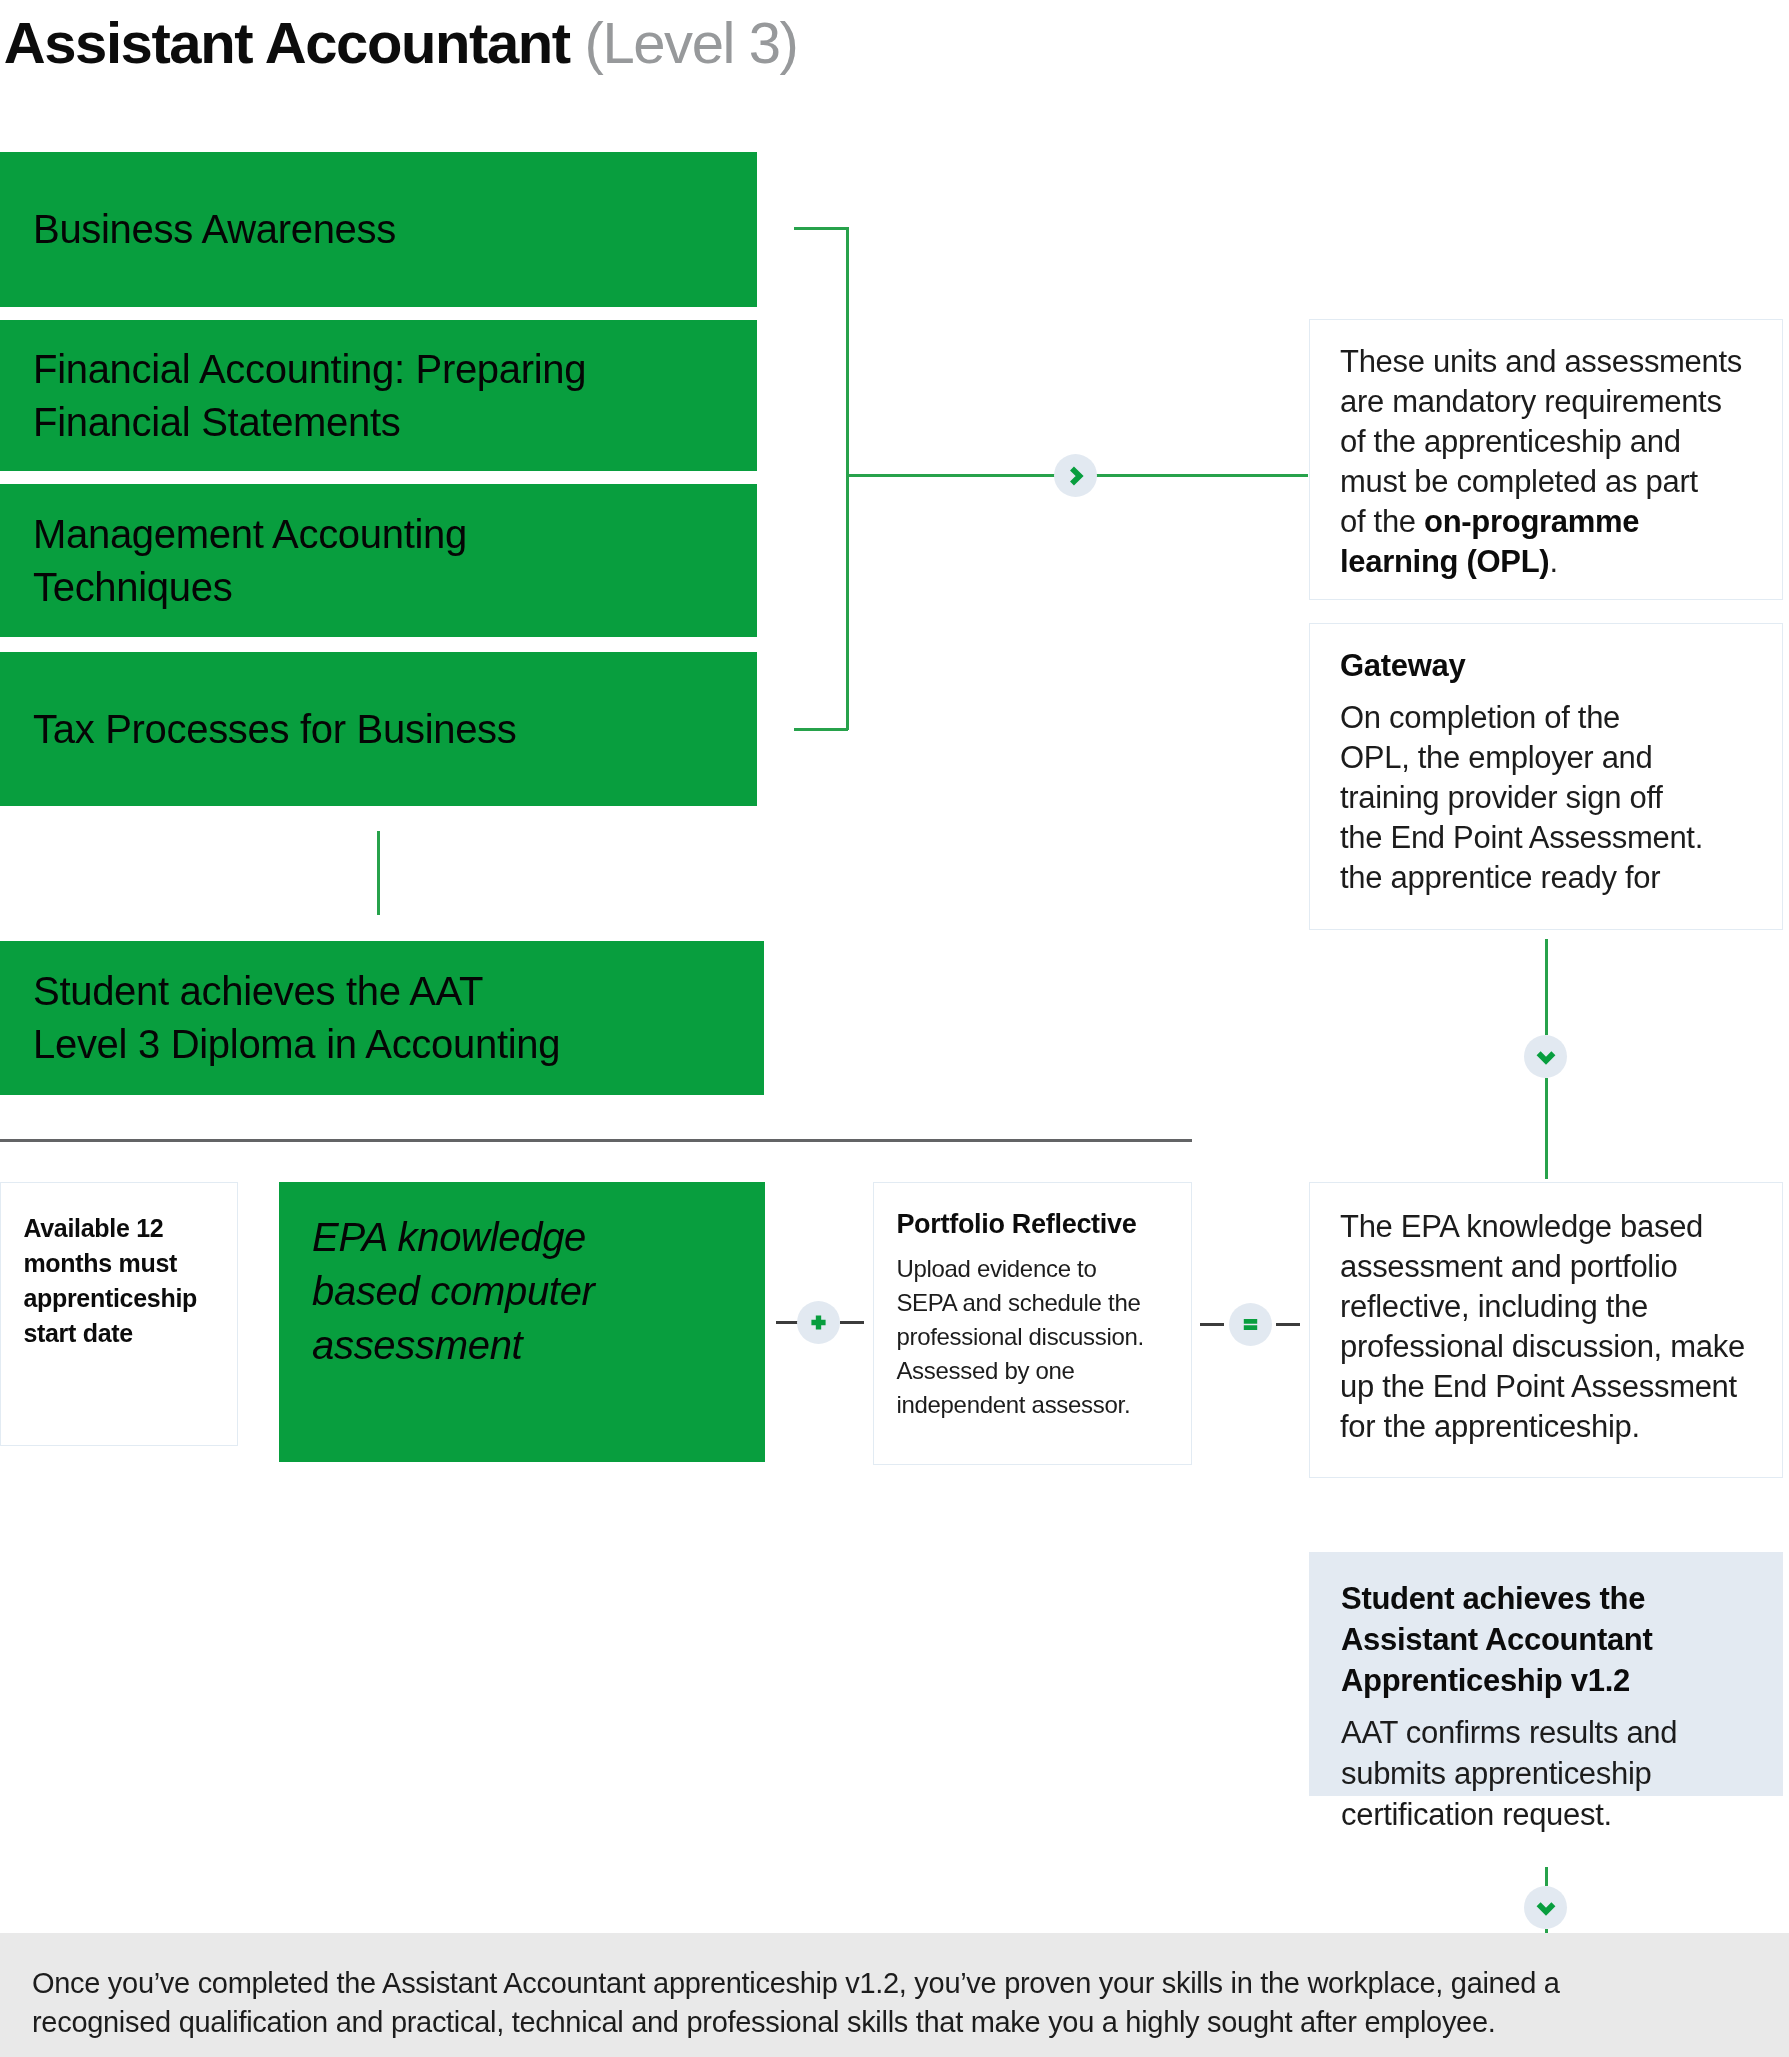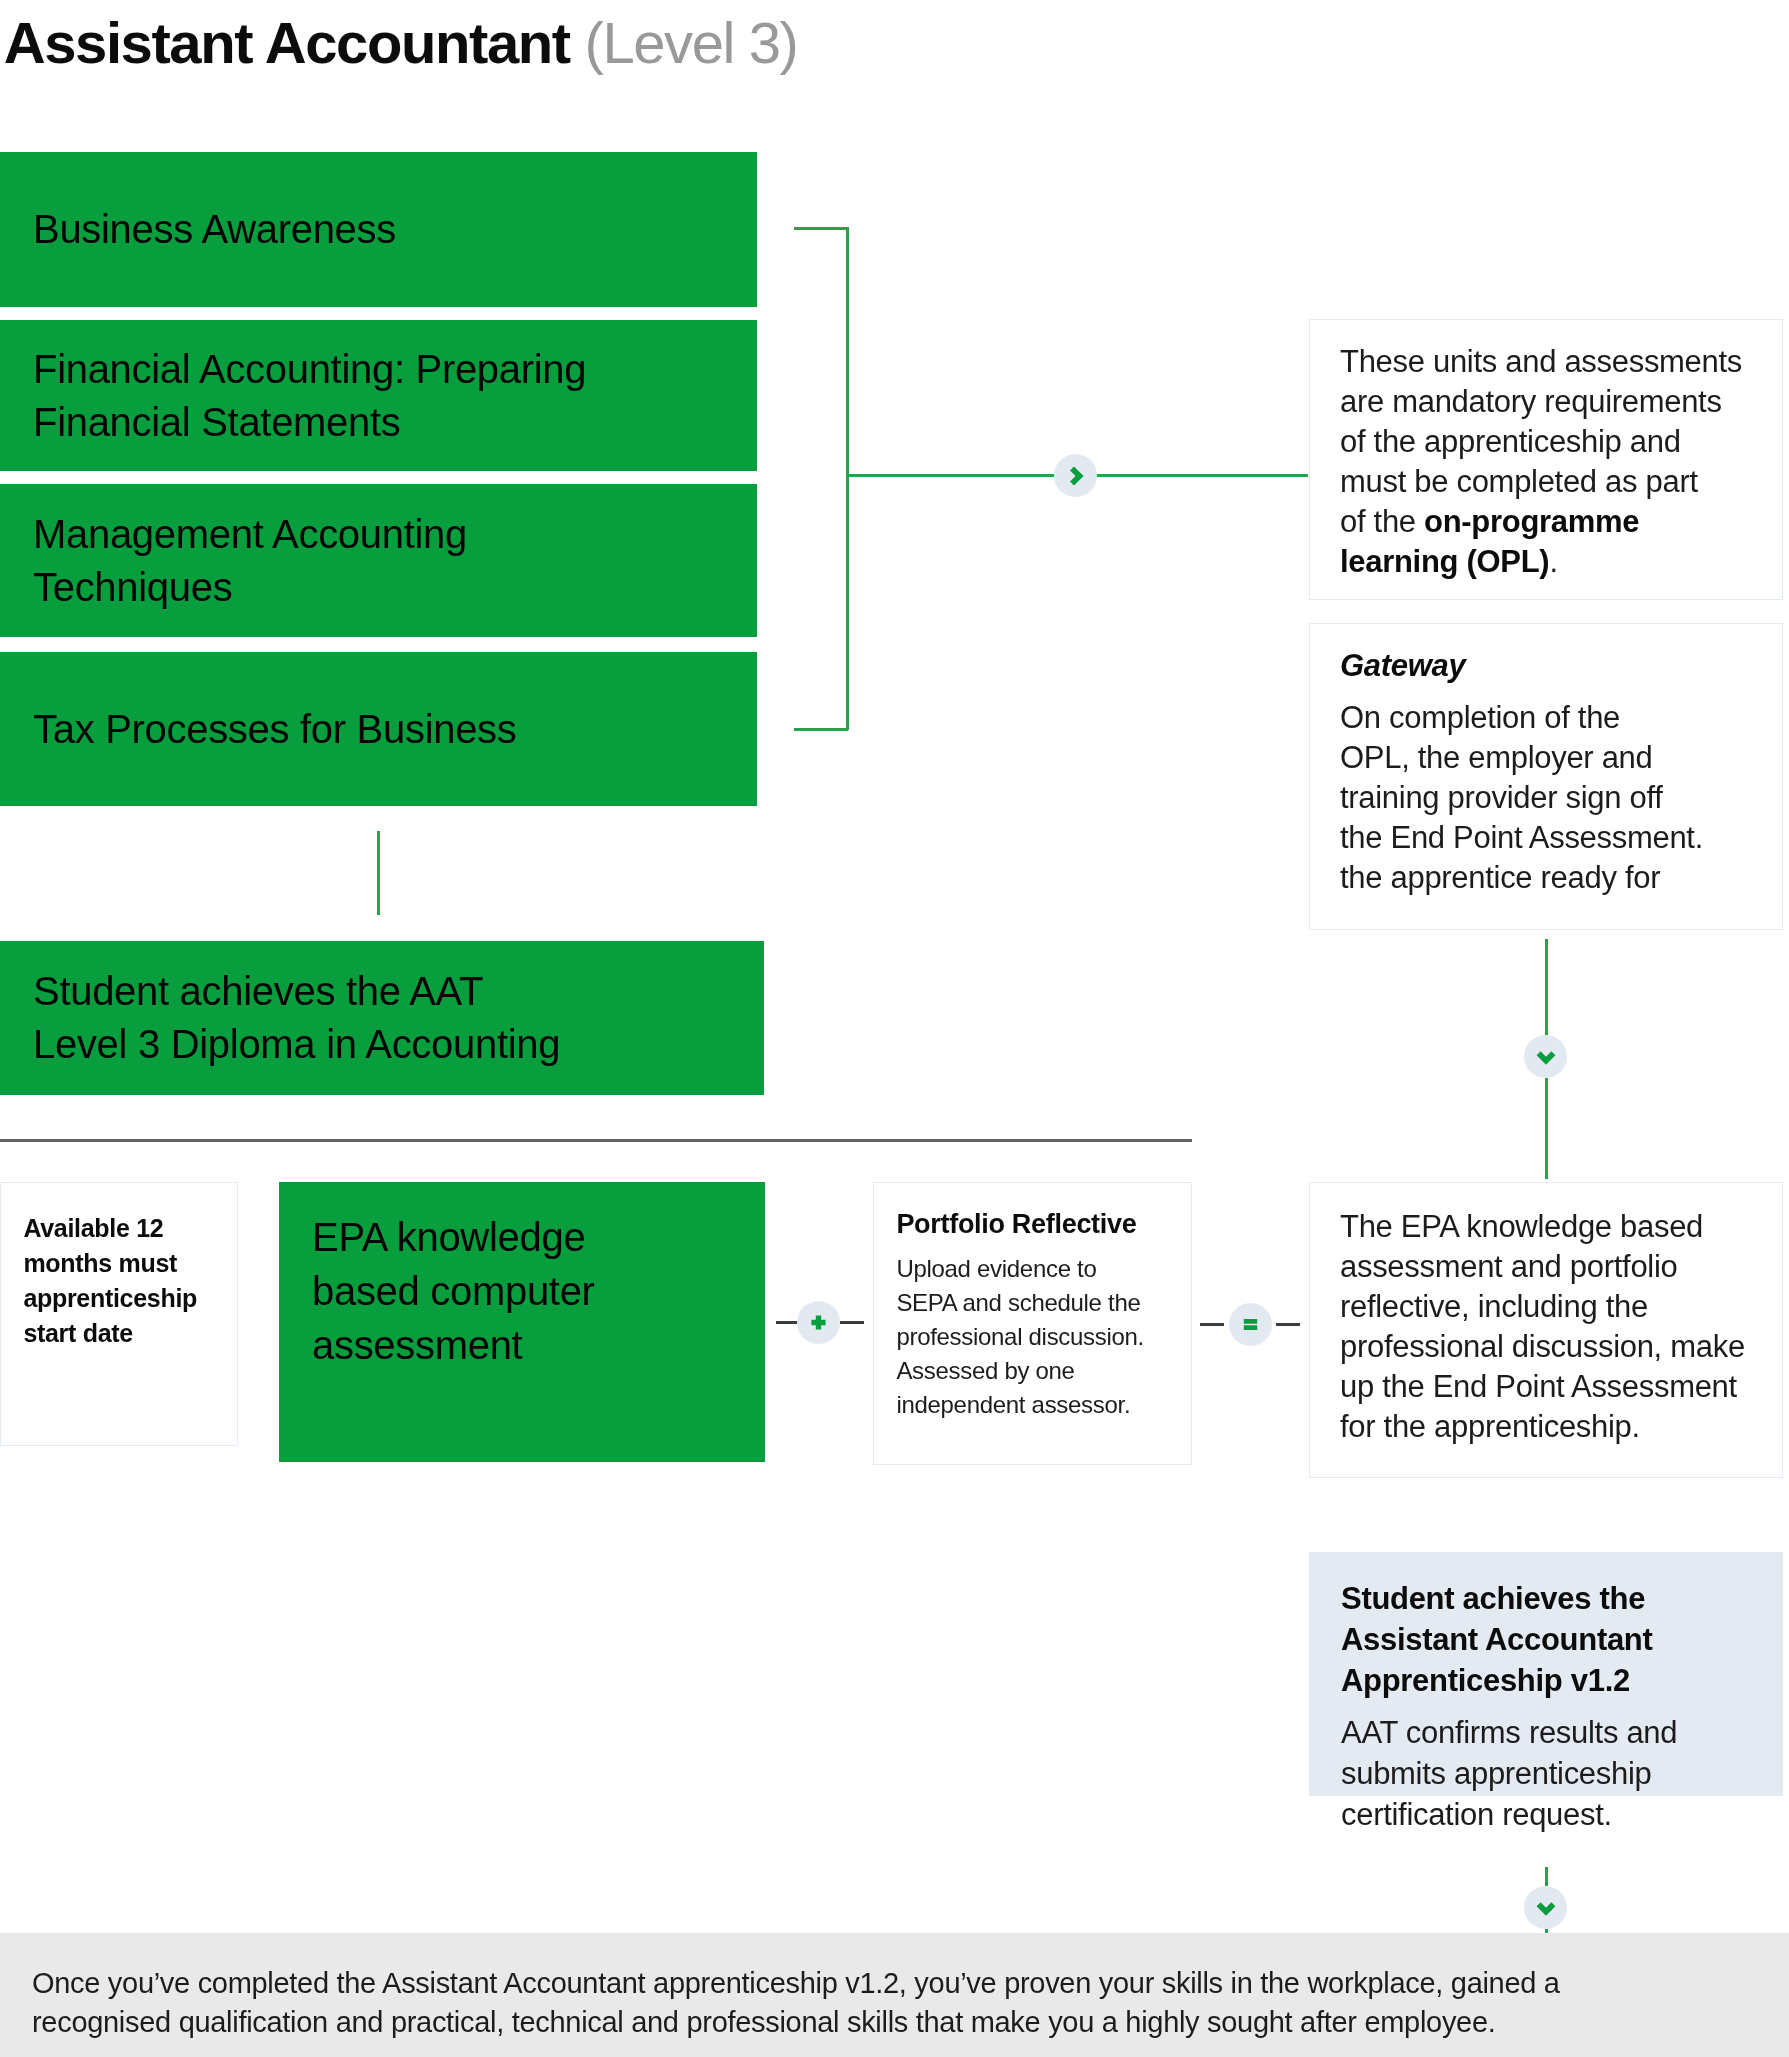--- a/index.html
+++ b/index.html
@@ -10,21 +10,21 @@
   *{margin:0;padding:0;box-sizing:border-box;}
   body{background:#fff;font-family:"Liberation Sans","DejaVu Sans",sans-serif;color:#111;}
   .canvas{position:relative;width:1790px;height:2057px;background:#fff;overflow:hidden;letter-spacing:-0.3px;}
   .abs{position:absolute;}
   .title{left:3.7px;top:9.3px;font-size:58px;font-weight:700;letter-spacing:-1.4px;color:#0c0c0c;}
   .title .lt{font-weight:400;color:var(--title-gray);}
   .greenbox{background:var(--green);color:#050505;display:flex;flex-direction:column;justify-content:center;padding-left:33px;font-size:40px;line-height:53px;}
   .greenbox.topalign{justify-content:flex-start;padding-top:28px;line-height:54px;}
   .ln{white-space:nowrap;}
   .notebox{background:#fff;border:1.9px solid var(--border);font-size:31px;line-height:40px;color:#1c1c1c;padding:22.4px 0 0 30px;}
-  .notebox .ttl{font-weight:700;color:#0c0c0c;margin-bottom:11.2px;font-style:italic;}
+  .notebox .ttl{font-weight:700;color:#0c0c0c;margin-bottom:11.2px;}
   .bluebox{background:var(--highlight-bg);font-size:31px;line-height:41px;color:#1c1c1c;padding:26px 0 0 32px;}
   .bluebox .ttl{font-weight:700;color:#0c0c0c;margin-bottom:11.2px;}
   .smallbox{background:#fff;border:1.9px solid var(--border);padding:28px 0 0 22.4px;}
   .smallbox .bold-lines{font-size:25px;line-height:35px;font-weight:700;color:#0c0c0c;}
   .portfolio{background:#fff;border:1.9px solid var(--border);padding:24px 0 0 22.4px;font-size:24px;line-height:34px;color:#1c1c1c;}
   .portfolio .ttl{font-weight:700;font-size:27px;color:#0c0c0c;margin-bottom:11.2px;}
   .vline{width:2.8px;background:var(--green-line);}
   .hline{height:2.8px;background:var(--green-line);}
   .dash{height:2.8px;background:var(--dark);}
   .divider{height:2.8px;background:var(--divider);}
@@ -104,21 +104,21 @@
 
   <div class="abs smallbox" style="left:0;top:1182px;width:238px;height:264px;">
     <div class="bold-lines">
       <div class="ln">Available 12</div>
       <div class="ln">months must</div>
       <div class="ln">apprenticeship</div>
       <div class="ln">start date</div>
     </div>
   </div>
 
-  <div class="abs greenbox topalign" style="left:279px;top:1182px;width:486px;height:280px;">
+  <div class="abs greenbox topalign" style="left:279px;top:1182px;width:486px;height:280px;font-style:italic;">
     <div class="ln">EPA knowledge</div>
     <div class="ln">based computer</div>
     <div class="ln">assessment</div>
   </div>
 
   <div class="abs dash" style="left:776px;top:1321px;width:22.4px;"></div>
   <div class="abs circle" style="left:797px;top:1301px;">
     <svg width="23" height="23" viewBox="0 0 24 24">
         <path d="M12 4.6 V19.4 M4.6 12 H19.4" fill="none" stroke="#089e3e" stroke-width="5.6"></path>
       </svg>

